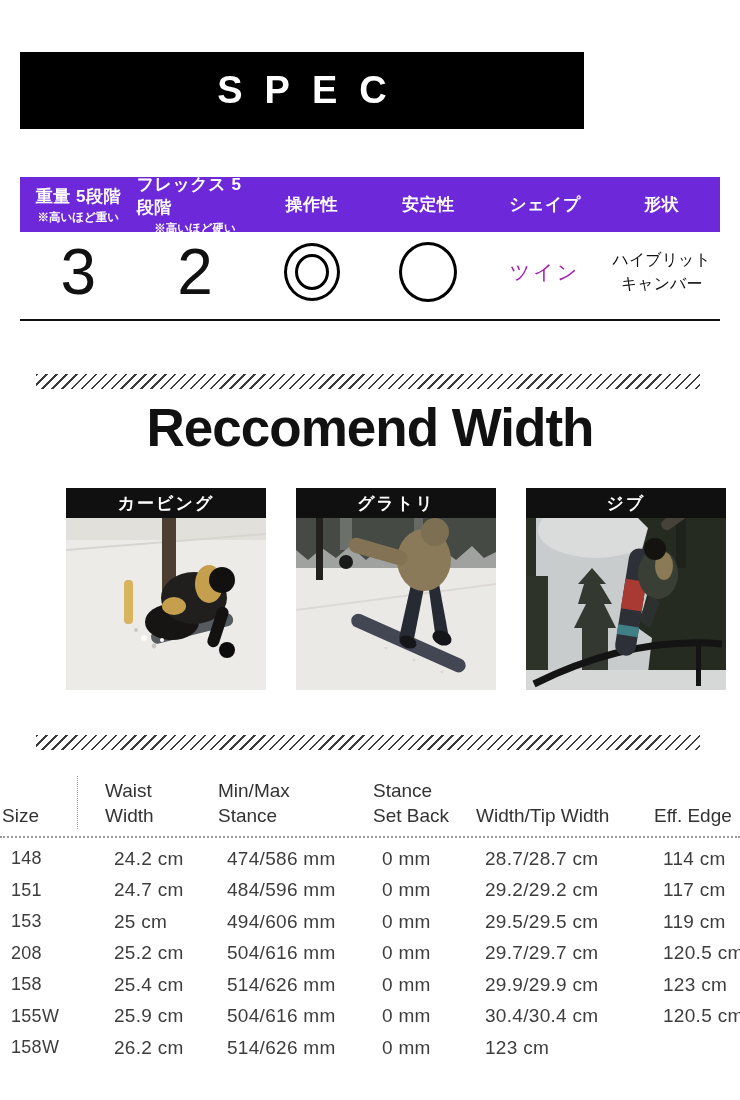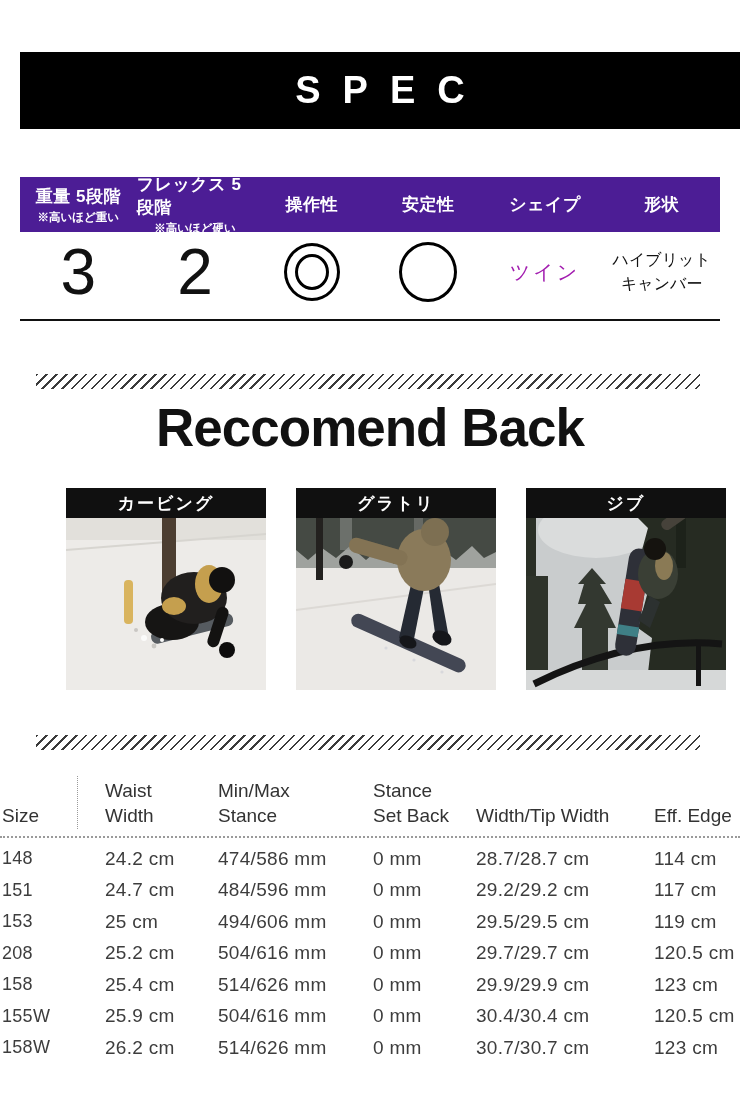--- a/index.html
+++ b/index.html
@@ -1,26 +1,26 @@
 <!DOCTYPE html>
 <html><head>
 <meta charset="utf-8">
 <style>
   * { margin:0; padding:0; box-sizing:border-box; }
   html,body { background:#fff; }
   body { width:740px; height:1100px; position:relative; font-family:"Liberation Sans", sans-serif; color:#1a1a1a; overflow:hidden; }
 
   
-  .spec-title { position:absolute; left:20px; top:52px; width:720px; height:77px;
+  .spec-title { position:absolute; left:20px; top:52px; width:564px; height:77px;
     background:#000; color:#fff; display:flex; align-items:center; justify-content:center;
     font-size:38px; font-weight:bold; letter-spacing:22px; text-indent:22px; }
 
   
   .spec-head { position:absolute; left:20px; top:177px; width:700px; height:55px;
-    background:#4c1d95; display:flex; }
+    background:#6d28d9; display:flex; }
   .spec-cell { flex:1; display:flex; flex-direction:column; align-items:center; justify-content:center; color:#fff; }
   .spec-label { font-size:17px; font-weight:bold; letter-spacing:0.5px; }
   .spec-note  { font-size:11.5px; font-weight:bold; margin-top:2px;text-align:right; }
 
   
   .spec-vals { position:absolute; left:20px; top:232px; width:700px; height:80px; display:flex; }
   .val-cell { flex:1; display:flex; align-items:center; justify-content:center; }
   .big-num { font-size:64px; line-height:1; color:#111; }
   .dbl-circle { width:56px; height:58px; border:3.5px solid #000; border-radius:50%;
     display:flex; align-items:center; justify-content:center; }
@@ -53,21 +53,21 @@
   .size-table { position:absolute; top:776px; left:0; width:740px; }
   .thead { display:grid; grid-template-columns:78px 140px 150px 105px 179px 88px;
     align-items:end; border-bottom:2px dotted #9a9a9a; padding-bottom:7px; min-height:62px; }
   .thead .th { font-size:19px; color:#333; line-height:1.35; align-self:end; }
   .thead .th:nth-child(1) { padding-left:2px; border-right:1px dotted #9a9a9a; align-self:stretch;
     display:flex; flex-direction:column; justify-content:flex-end; }
   .thead .th:nth-child(2) { padding-left:27px; }
   .thead .th:nth-child(4) { padding-left:5px; }
   .thead .th:nth-child(5) { padding-left:3px; }
   .thead .th:nth-child(6) { padding-left:2px; }
-  .tbody { padding-top:5px; }
+  .tbody { padding-top:5px;margin-left:9px; }
   .trow { display:grid; grid-template-columns:78px 140px 150px 105px 179px 88px;
     height:31.5px; align-items:center; font-size:19px; color:#3d3d3d; letter-spacing:0.3px; }
   .trow .td:nth-child(1) { padding-left:2px; font-size:18px; }
   .trow .td:nth-child(2) { padding-left:27px; }
   .trow .td:nth-child(4) { padding-left:5px; }
   .trow .td:nth-child(5) { padding-left:3px; }
   .trow .td:nth-child(6) { padding-left:2px; }
 </style>
 </head>
 <body>
@@ -122,21 +122,21 @@
       <div>ハイブリット</div>
       <div>キャンバー</div>
     </div>
   </div>
 </div>
 
 <div class="rule"></div>
 
 <div class="stripes d1"></div>
 
-<div class="heading">Reccomend Back</div>
+<div class="heading">Reccomend Width</div>
 
 <div class="styles-row">
 
   <div class="style-card">
     <div class="style-label">カービング</div>
     <svg viewBox="0 0 200 202">
       <rect x="0" y="0" width="200" height="202" fill="#edebe8"></rect>
       <rect x="0" y="0" width="200" height="52" fill="#e2e0db"></rect>
       <path d="M0,62 L200,46" stroke="#d7d5d0" stroke-width="2" fill="none"></path>
       <rect x="96" y="24" width="14" height="104" fill="#4c3e31"></rect>
@@ -284,17 +284,16 @@
         <div class="td">504/616 mm</div>
         <div class="td">0 mm</div>
         <div class="td">30.4/30.4 cm</div>
         <div class="td">120.5 cm</div>
       </div>
       <div class="trow">
         <div class="td">158W</div>
         <div class="td">26.2 cm</div>
         <div class="td">514/626 mm</div>
         <div class="td">0 mm</div>
-        <div class="td">30.7/30.7 cm</div>
         <div class="td">123 cm</div>
       </div>
     </div>
 </div>
 
 </body></html>

